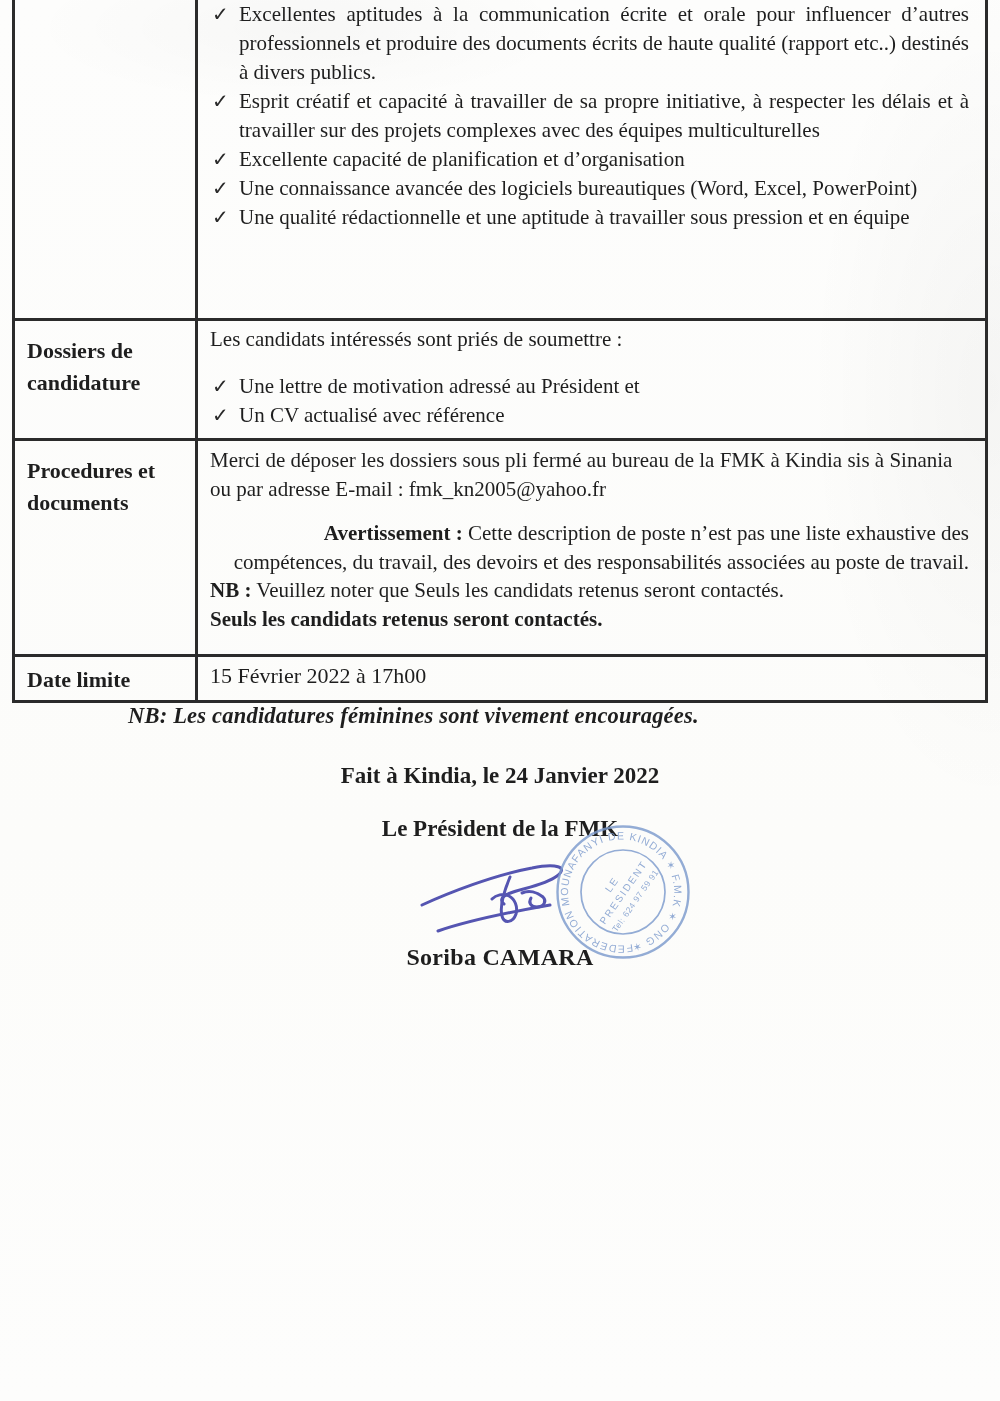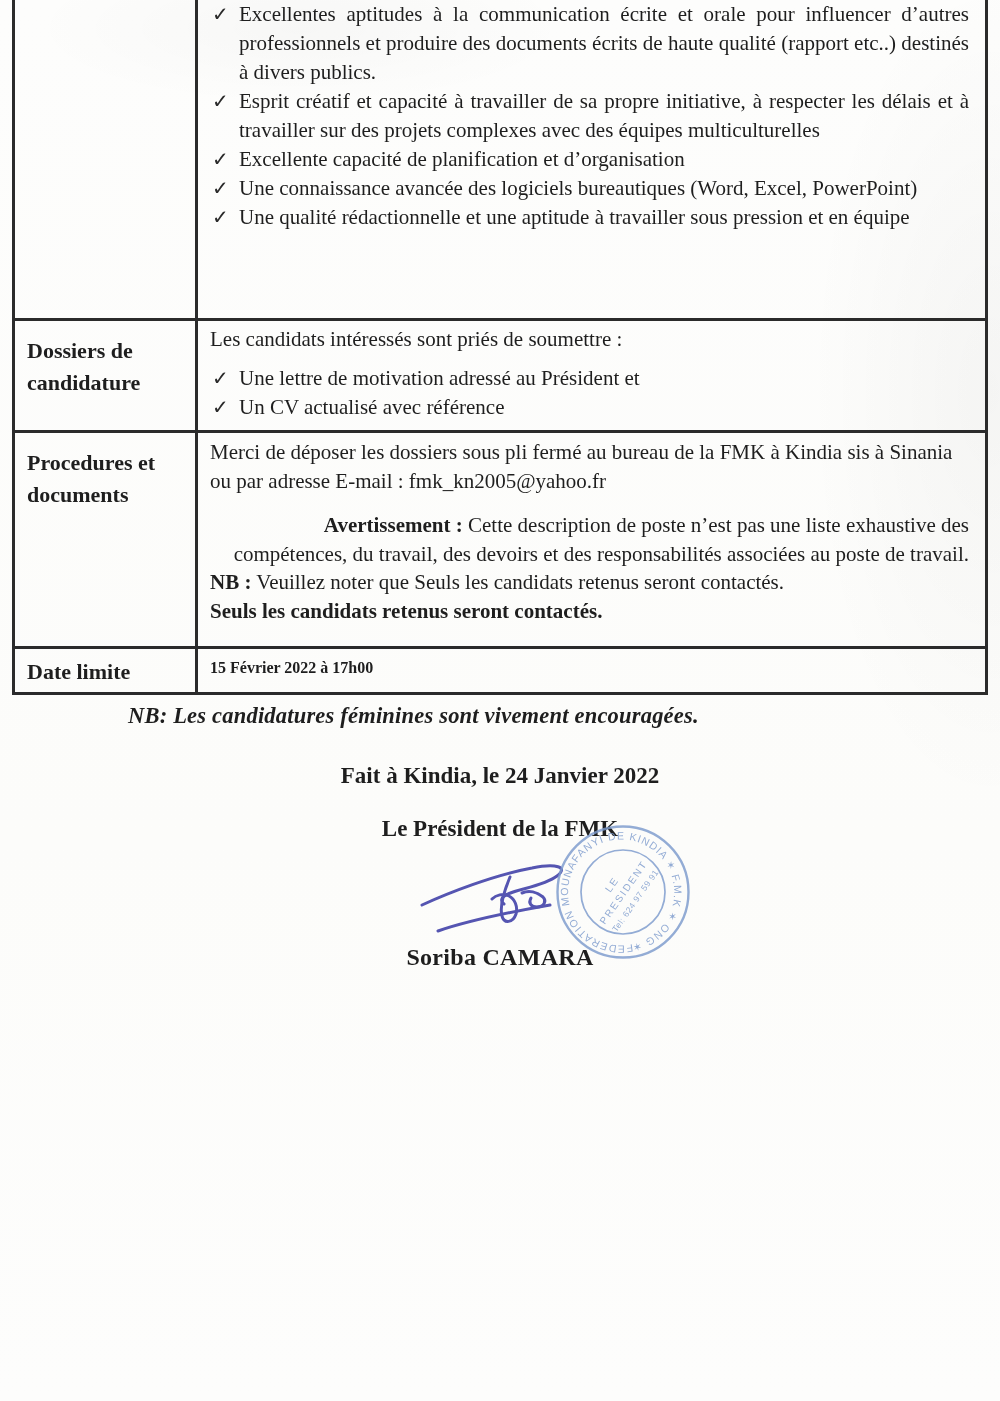--- a/index.html
+++ b/index.html
@@ -40,23 +40,23 @@
   ul.checklist li .check {
     position:absolute; left:2px; top:0; font-size:20px; color:#2a2a2a;
     font-family:"DejaVu Sans", sans-serif;
   }
   ul.checklist.compact li { text-align:left; }
 
   .row-proc .cell-content { line-height:28.5px; padding-top:5px; }
   .para-warning { margin-top:16px;text-align:right; }
   .lead-bold { font-weight:bold; }
   .line-bold { font-weight:bold; }
-  .row-dossiers .cell-content .intro { margin-bottom:10px; }
+  .row-dossiers .cell-content .intro { margin-bottom:18px; }
   .row-date .cell-label { padding-top:7px; }
-  .row-date .cell-content { font-weight:bold; font-size:16px; }
+  .row-date .cell-content { font-weight:normal; font-size:22px; }
 
   
   .nb-note {
     position:absolute; left:92px; top:703px;
     font-weight:bold; font-style:italic; font-size:22.5px; letter-spacing:0.2px;margin-left:36px;
   }
   .centered { position:absolute; left:0; width:1000px; text-align:center; font-weight:bold; }
   .place-date  { top:763px; font-size:23px; }
   .signer-title{ top:816px; font-size:23px; }
   .signer-name { top:944px; font-size:24px; letter-spacing:0.3px; }

